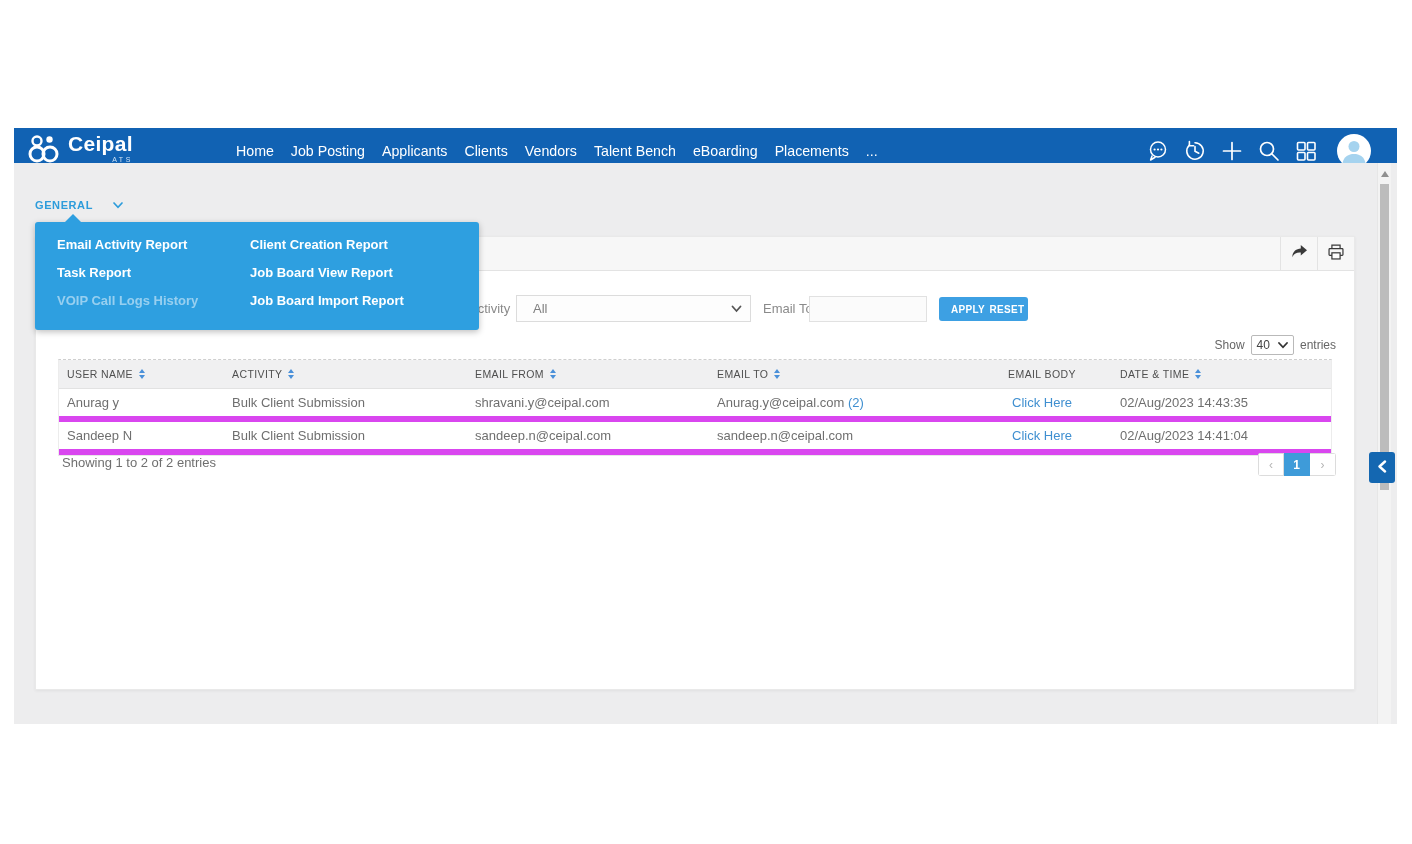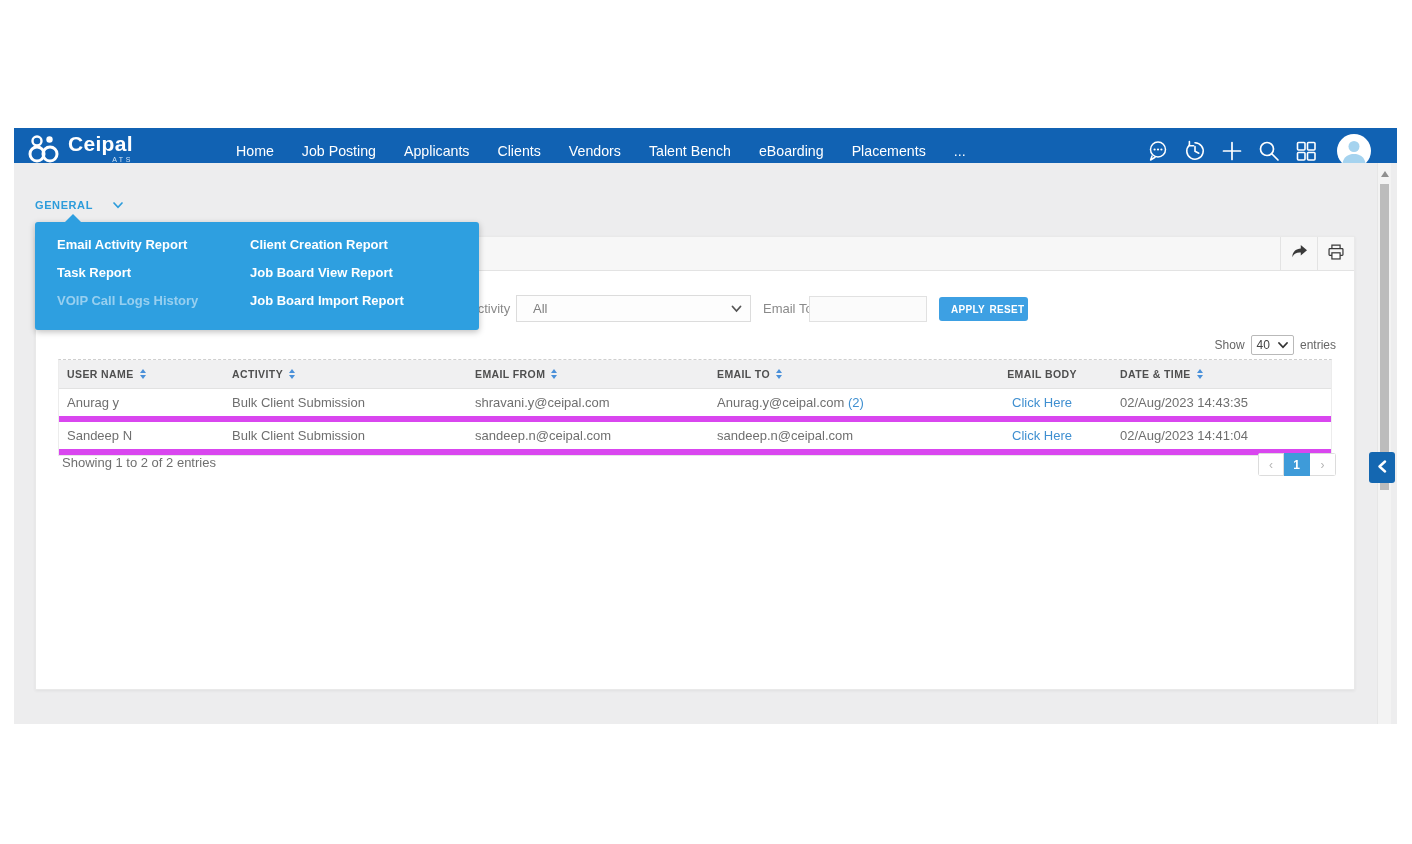--- a/index.html
+++ b/index.html
@@ -6,21 +6,21 @@
   body { font-family:"Liberation Sans", sans-serif; background:#fff; }
   .page { position:relative; width:1412px; height:844px; background:#fff; overflow:hidden; }
 
   
   .navbar { position:absolute; left:14px; top:128px; width:1383px; height:45px;
             background:#1162b3; display:flex; align-items:center; }
   .brand { display:flex; align-items:flex-start; gap:6px; margin-left:14px; cursor:pointer; }
   .brand-text { display:flex; flex-direction:column; line-height:1; }
   .brand-name { color:#fff; font-size:21px; font-weight:bold; letter-spacing:.3px; }
   .brand-sub { color:#cfe2f5; font-size:7px; letter-spacing:2.5px; align-self:flex-end; margin-top:2px; }
-  .main-nav { position:absolute; left:222px; display:flex; gap:28px; align-items:center; }
+  .main-nav { position:absolute; left:222px; display:flex; gap:17px; align-items:center; }
   .nav-link { color:#fff; font-size:14.2px; text-decoration:none; white-space:nowrap; cursor:pointer; }
   .nav-icons { position:absolute; right:26px; display:flex; align-items:center; gap:13px; }
   .nav-icon { width:24px; height:24px; display:flex; align-items:center; justify-content:center; cursor:pointer; }
   .avatar { width:34px; height:34px; margin-left:6px; cursor:pointer; }
 
   
   .content { position:absolute; left:14px; top:163px; width:1383px; height:561px; background:#ededee; }
 
   
   .general-toggle { position:absolute; left:35px; top:199px; display:flex; align-items:center; gap:20px;
@@ -55,21 +55,21 @@
   .entries-bar { position:absolute; top:98px; right:18px; display:flex; align-items:center; gap:6px;
                  font-size:12px; color:#666; }
   .entries-select { display:inline-flex; align-items:center; gap:8px; border:1px solid #b9b9b9; border-radius:2px;
                     padding:1px 5px; height:20px; font-size:12px; color:#444; cursor:pointer; background:#fff; }
 
   
   .table-wrap { position:absolute; top:122px; left:22px; right:22px; border-top:1px dashed #cfcfcf;
                 border-left:1px solid #ececec; border-right:1px solid #ececec; border-bottom:1px solid #e7e7e7; }
   table { width:100%; border-collapse:collapse; table-layout:fixed; }
   thead tr { background:#f0f0f1; border-bottom:1px solid #e2e2e2; }
-  th { text-align:center; font-size:10.5px; color:#4f4f4f; font-weight:bold; letter-spacing:.4px;
+  th { text-align:center; font-size:10.5px; color:#4f4f4f; font-weight:normal; letter-spacing:.4px;
        padding:8px 8px 8px 8px; height:28px; white-space:nowrap; }
   th .th-inner { display:flex; align-items:center; gap:6px; }
   td { font-size:13px; color:#6f6f6f; padding:6px 8px; height:26px; border-bottom:6px solid #d946ef;
        white-space:nowrap; overflow:hidden; background:#fff; }
   th.center .th-inner { justify-content:center; }
   td.center { text-align:center; }
   .sort { display:inline-flex; flex-direction:column; gap:2px; }
   .sort i { display:block; width:0; height:0; border-left:3.5px solid transparent; border-right:3.5px solid transparent; }
   .sort .up { border-bottom:4.5px solid #4a90d9; }
   .sort .dn { border-top:4.5px solid #4a90d9; }

